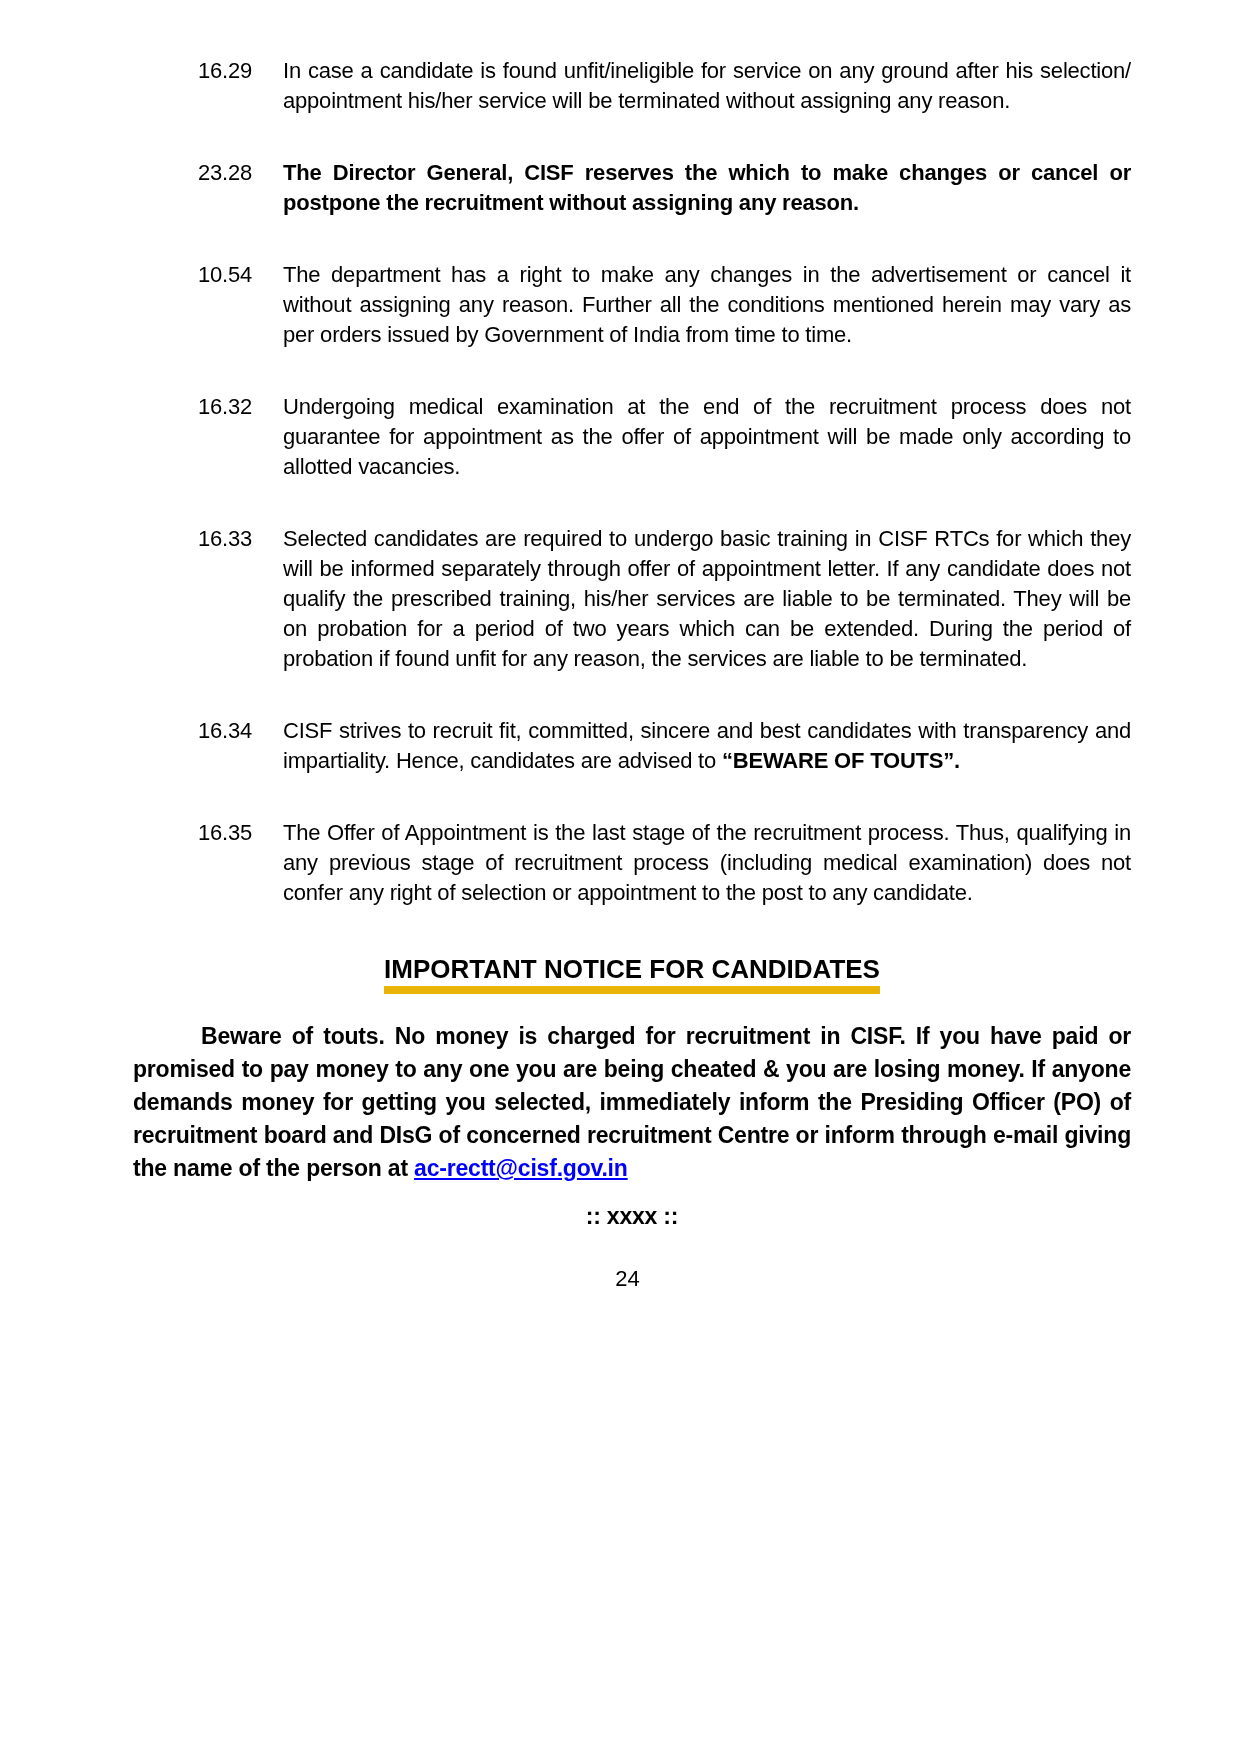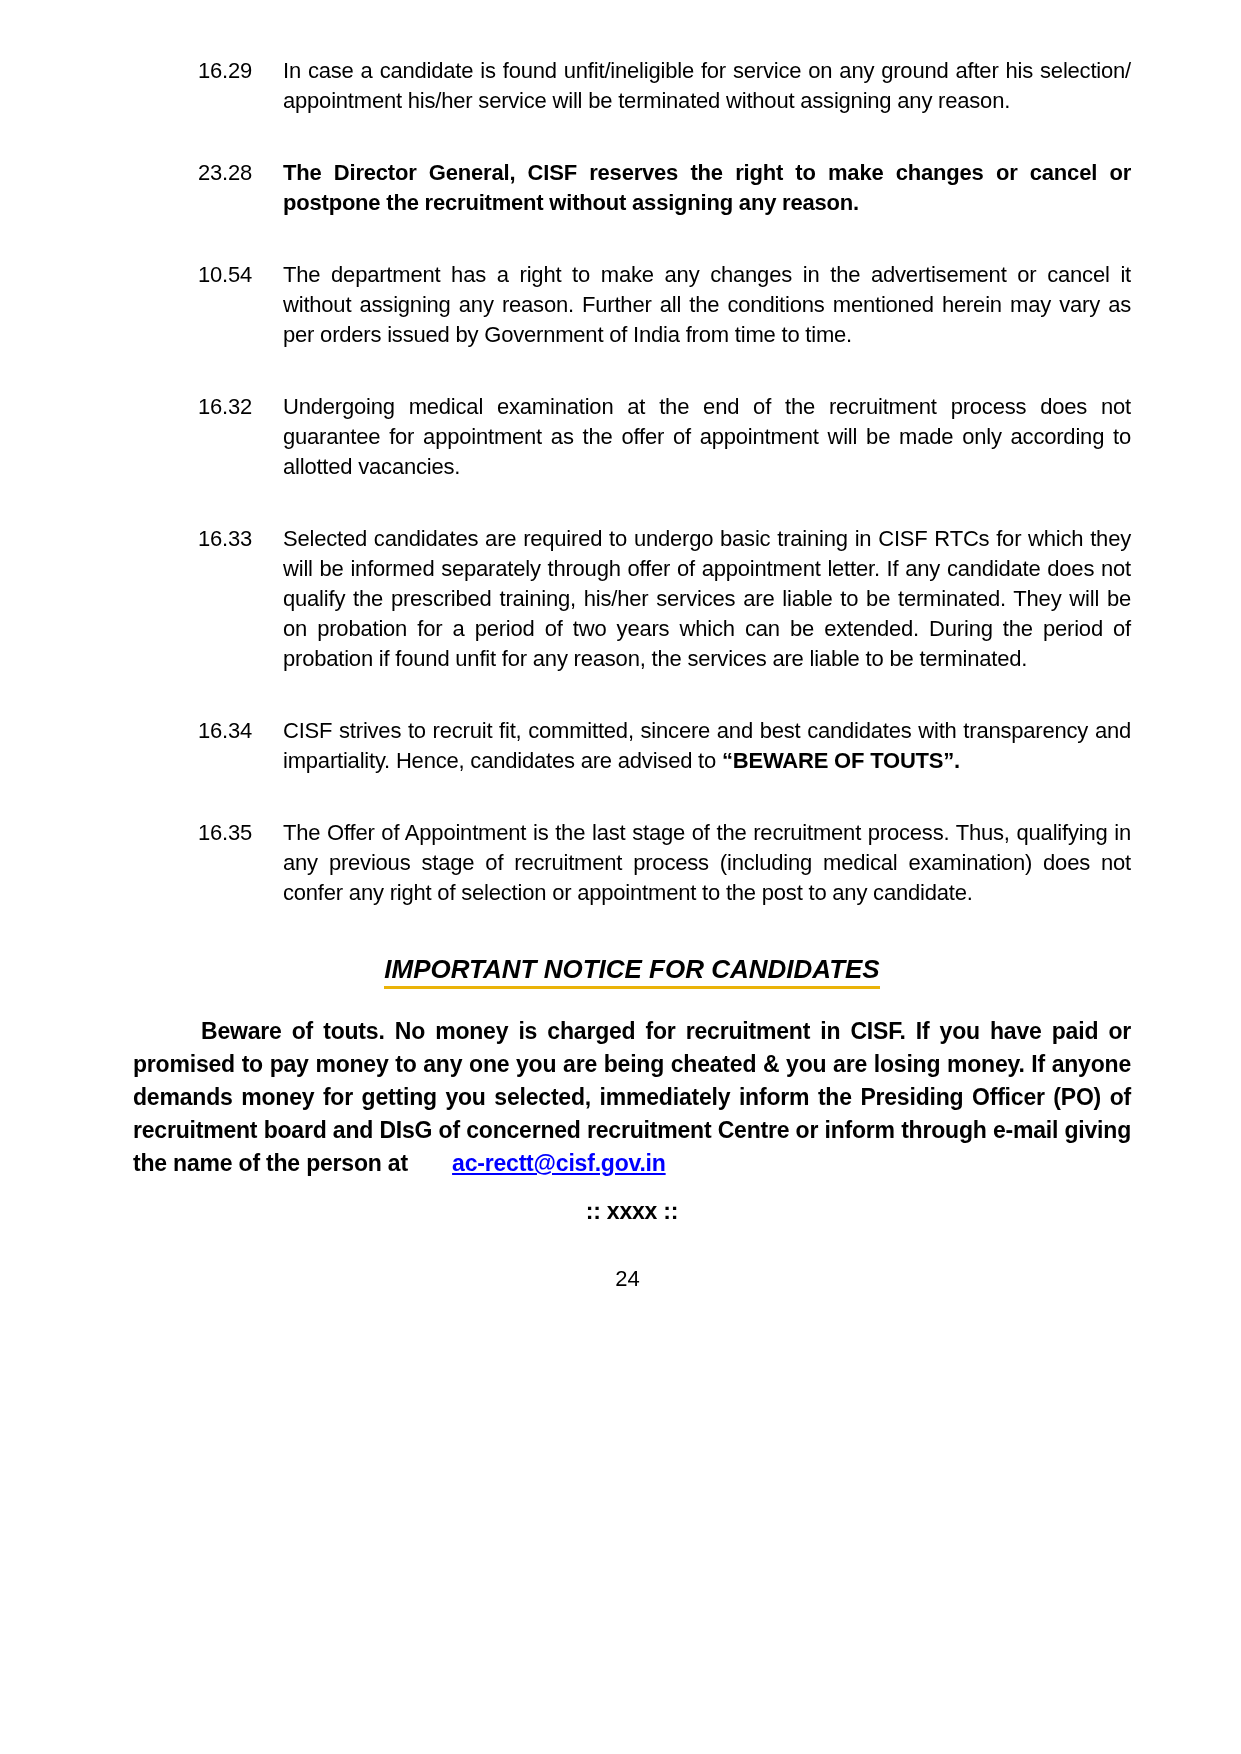--- a/index.html
+++ b/index.html
@@ -36,36 +36,34 @@
   .bold { font-weight: bold; }
   .notice-heading {
     margin-top: 46px;
     text-align: center;
     font-size: 26px;
     font-weight: bold;
     letter-spacing: 0;
   }
   .notice-heading .u {
     display: inline-block;
-    border-bottom: 3px solid #eab308;
+    border-bottom: 8px solid #eab308;
     padding-bottom: 1px;
-    font-style: italic;
   }
   .notice-body {
     margin: 26px 0 0 0;
     font-weight: bold;
     font-size: 23px;
     line-height: 33px;
     text-align: justify;
     text-indent: 68px;
   }
   .email-link {
     font-weight: bold;
     text-decoration: underline;
-    margin-left: 38px;
   }
   .closing {
     margin-top: 18px;
     text-align: center;
     font-weight: bold;
     font-size: 23px;
   }
   .page-number {
     position: absolute;
     bottom: 84px;
@@ -81,21 +79,21 @@
 
 <div class="page">
 
   <div class="clause">
     <span class="clause-num">16.29</span>
     <span>In case a candidate is found unfit/ineligible for service on any ground after his selection/ appointment his/her service will be terminated without assigning any reason.</span>
   </div>
 
   <div class="clause">
     <span class="clause-num">23.28</span>
-    <span class="bold">The Director General, CISF reserves the right to make changes or cancel or postpone the recruitment without assigning any reason.</span>
+    <span class="bold">The Director General, CISF reserves the which to make changes or cancel or postpone the recruitment without assigning any reason.</span>
   </div>
 
   <div class="clause">
     <span class="clause-num">10.54</span>
     <span>The department has a right to make any changes in the advertisement or cancel it without assigning any reason.  Further all the conditions mentioned herein may vary as per orders issued by Government of India from time to time.</span>
   </div>
 
   <div class="clause">
     <span class="clause-num">16.32</span>
     <span>Undergoing medical examination at the end of the recruitment process does not guarantee for appointment as the offer of appointment will be made only according to allotted vacancies.</span>

